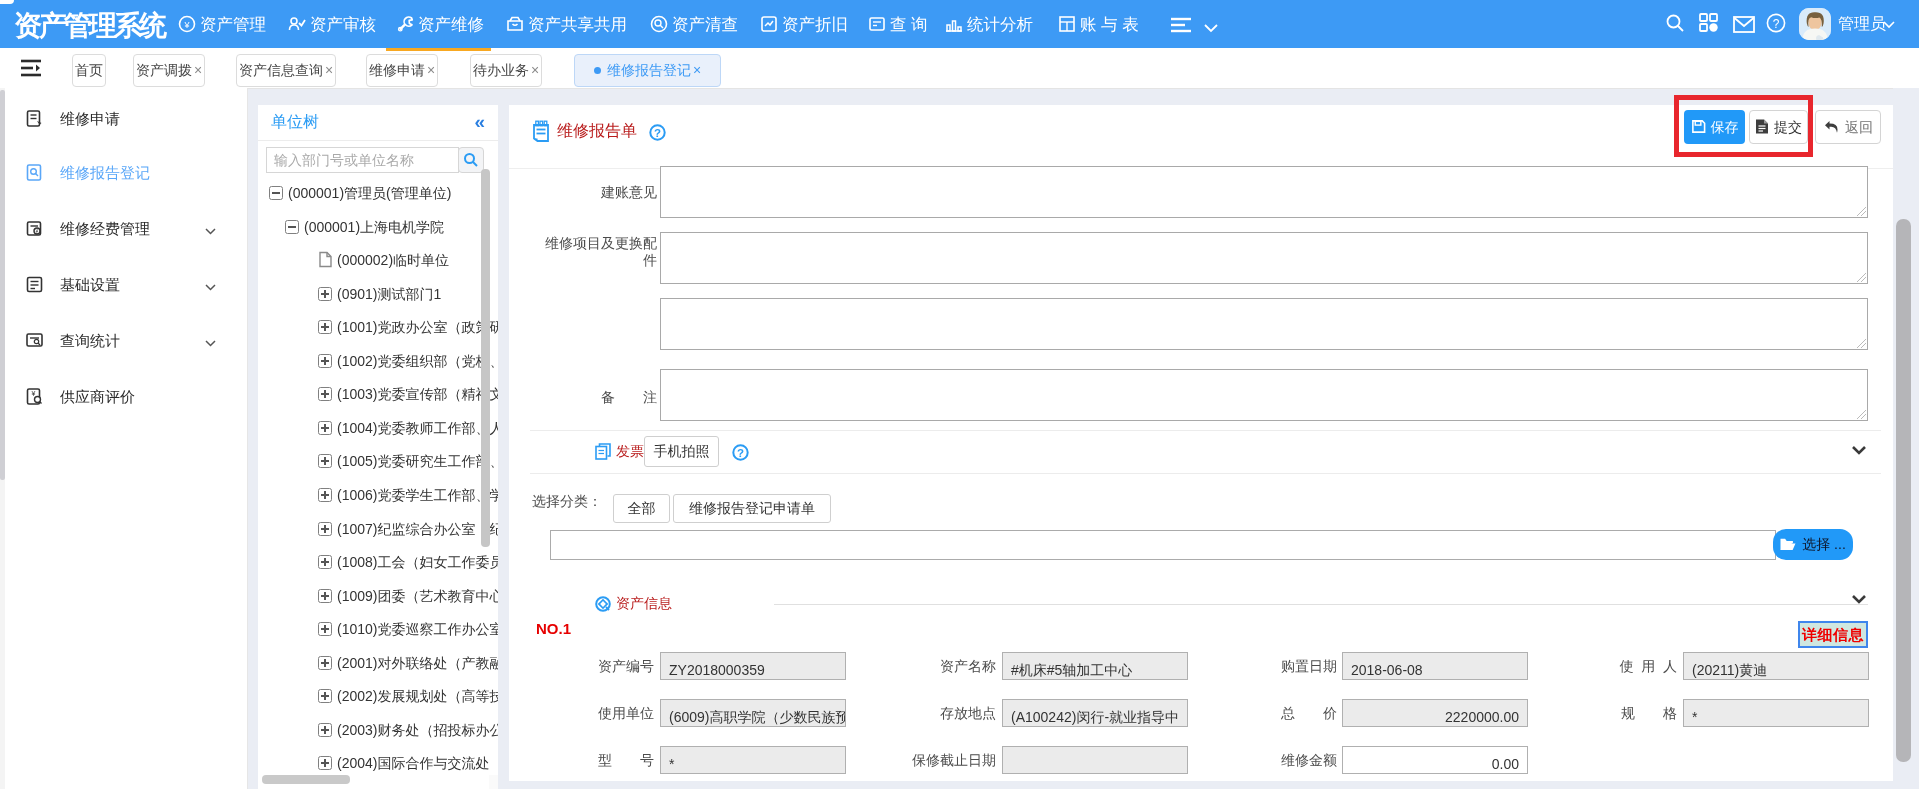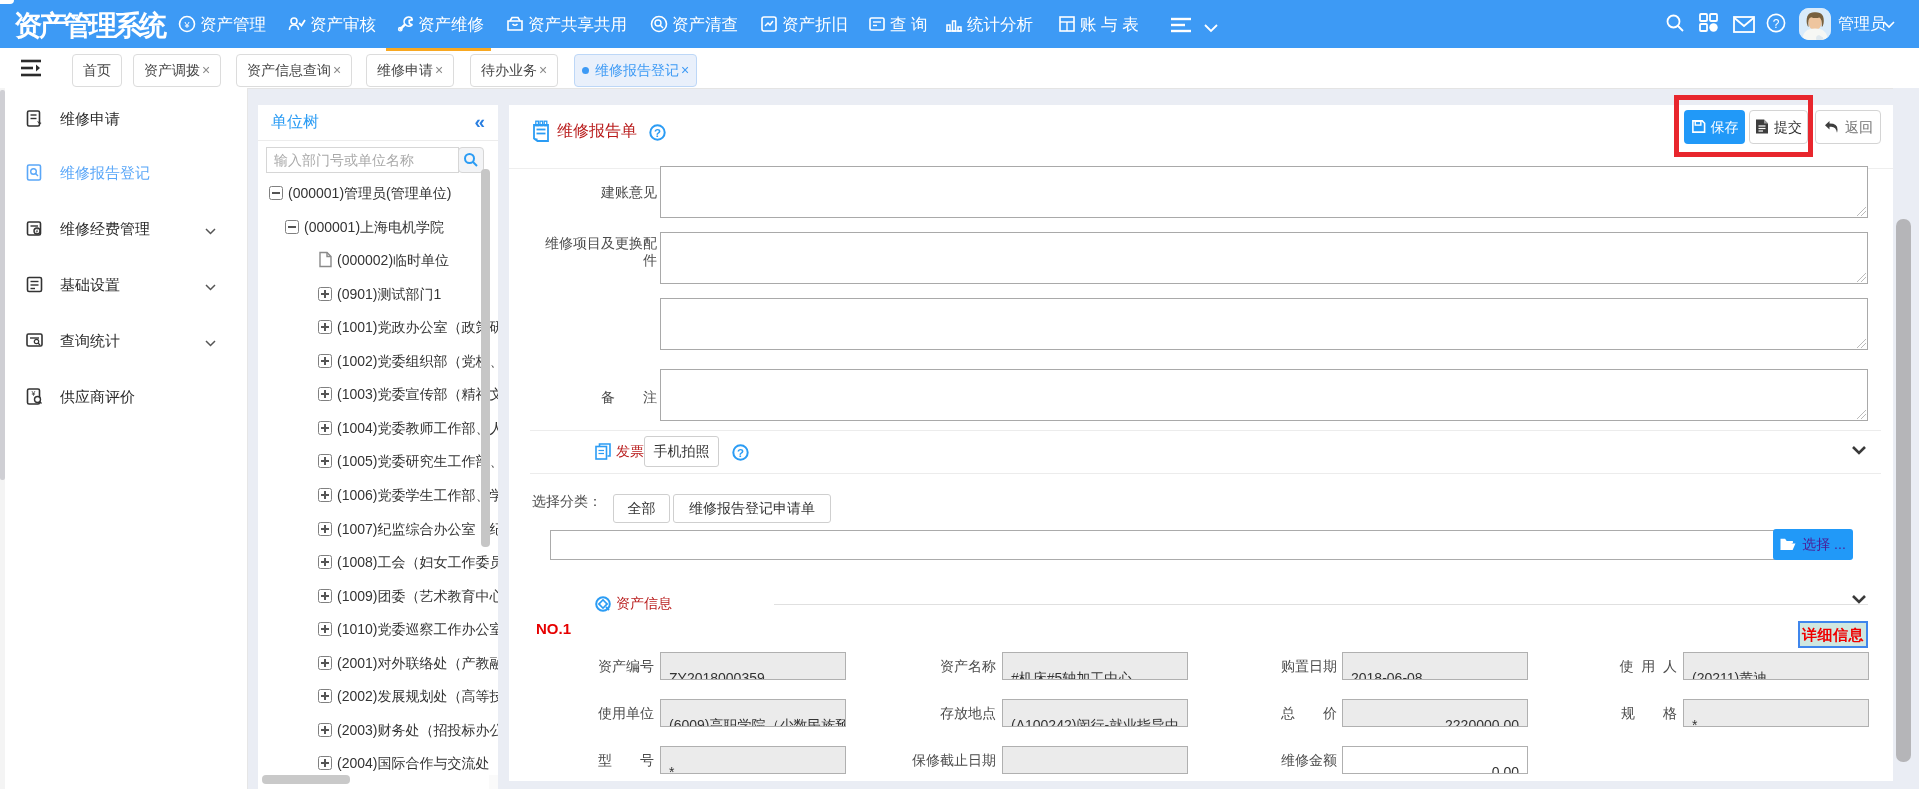--- a/index.html
+++ b/index.html
@@ -8,23 +8,23 @@
 
 
 #navbar { position:absolute; left:0; top:0; width:1919px; height:48px; background:#3d9af5; }
 #logo { position:absolute; left:14px; top:7px; font-size:28px; font-weight:bold; color:#fff; letter-spacing:-3px; }
 .navitem { position:absolute; top:0; height:48px; line-height:48px; color:#fff; font-size:16.5px; white-space:nowrap; }
 .navitem svg { vertical-align:-3px; margin-right:4px; }
 #nav-underline { position:absolute; left:386px; top:48px; width:105px; height:3px; background:#f8a821; z-index:20; }
 
 
 #tabbar { position:absolute; left:0; top:48px; width:1919px; height:41px; background:#fff; border-bottom:1px solid #e4e4e4; }
-.tab { position:absolute; top:6px; height:33px; line-height:31px; border:1px solid #dcdcdc; border-radius:4px; background:#fff; color:#464646; font-size:14px; padding:0 10px; white-space:nowrap; }
+.tab { position:absolute; top:6px; height:33px; line-height:31px; border:1px solid #dcdcdc; border-radius:4px; background:#fff; color:#464646; font-size:14px; padding:0 2px; white-space:nowrap; }
 .tab .x { color:#8a8a8a; margin-left:2px; font-size:14px; }
-.tab.active { background:#e9f0fb; border-color:#bdd7f7; color:#3d9af5; padding:0 7px; }
+.tab.active { background:#e9f0fb; border-color:#bdd7f7; color:#3d9af5; padding:0 19px; }
 .tab.active .x { color:#3d9af5; }
 .tab .dot { display:inline-block; width:7px; height:7px; border-radius:50%; background:#3d9af5; margin-right:6px; vertical-align:1px; }
 
 
 #sidebar { position:absolute; left:5px; top:88px; width:243px; height:701px; background:#fff; border-right:1px solid #e6e6e6; }
 .sideitem { position:absolute; left:0; width:100%; height:24px; color:#2b2b2b; font-size:15px; }
 .sideitem .ic { position:absolute; left:20px; top:1px; }
 .sideitem .tx { position:absolute; left:55px; top:2px; }
 .sideitem .chev { position:absolute; left:200px; top:3px; color:#555; }
 .sideitem.active { color:#5aa7f8; }
@@ -65,21 +65,21 @@
 .ta { position:absolute; left:151px; border:1px solid #a9a9a9; background:#fff; width:1208px; height:52px; }
 .ta svg { position:absolute; right:1px; bottom:1px; }
 .sect { position:absolute; color:#b91c1c; font-size:14px;padding-left:35px; }
 .sect svg { vertical-align:-4px; margin-right:5px; }
 .hline { position:absolute; height:1px; background:#ececec; }
 .chevdown { position:absolute; width:16px; height:10px; }
 .gbtn { position:absolute; border:1px solid #cfcfcf; border-radius:3px; background:#fff; color:#333; font-size:14px; text-align:center; height:29px; line-height:27px; }
 
 
 .glabel { position:absolute; color:#4c4c4c; font-size:14px; width:120px; text-align:right; }
-.ginp { position:absolute; width:186px; height:28px; border:1px solid #b0b0b0; background:#ebebeb; color:#333; font-size:14px; line-height:26px; padding:12px 8px; white-space:nowrap; overflow:hidden; }
+.ginp { position:absolute; width:186px; height:28px; border:1px solid #b0b0b0; background:#ebebeb; color:#333; font-size:14px; line-height:26px; padding:4px 8px; white-space:nowrap; overflow:hidden; }
 .ginp.white { background:#fff; text-align:right; }
 .ginp.num { text-align:right; }
 
 
 #rightscroll { position:absolute; left:1893px; top:88px; width:26px; height:701px; background:#eaedf4; }
 #rightscroll .thumb { position:absolute; left:3px; top:131px; width:15px; height:543px; background:#b5b5b8; border-radius:7px; }
 </style>
 </head>
 <body>
 
@@ -371,21 +371,21 @@
       </svg></div>
   <div class="chevdown" style="left:1342px;top:337px"><svg width="16" height="11" viewBox="0 0 16 11">
         <path d="M2 2 l6 6 6 -6" fill="none" stroke="#3a3a3a" stroke-width="2.6"></path>
       </svg></div>
 
   <div class="hline" style="left:21px;top:368px;width:1351px"></div>
   <div class="flabel" style="left:23px;top:388px;width:70px;text-align:right">选择分类：</div>
   <div class="gbtn" style="left:104px;top:389px;width:57px">全部</div>
   <div class="gbtn" style="left:164px;top:389px;width:158px">维修报告登记申请单</div>
   <div style="position:absolute;left:41px;top:425px;width:1226px;height:30px;border:1px solid #ababab;background:#fff"></div>
-  <div style="position:absolute;left:1264px;top:424px;width:80px;height:31px;background:#2199f8;border-radius:3px;color:#4c1d95;font-size:14px;line-height:31px;text-align:center"><svg width="16" height="13" viewBox="0 0 16 13" style="vertical-align:-1.5px;margin-right:6px">
+  <div style="position:absolute;left:1264px;top:424px;width:80px;height:31px;background:#2199f8;border-radius:13px;color:#0f172a;font-size:14px;line-height:31px;text-align:center"><svg width="16" height="13" viewBox="0 0 16 13" style="vertical-align:-1.5px;margin-right:6px">
         <path d="M0.5 12 V0.8 h4.6 l1.6 2.1 h6.2 v2" fill="#fff"></path>
         <path d="M3.2 5.6 h12.3 L12.6 12 H0.6z" fill="#fff"></path>
       </svg>选择 ...</div>
 
   <div class="sect" style="left:51px;top:490px"><svg width="16" height="16" viewBox="0 0 16 16">
         <circle cx="8" cy="8" r="6.8" fill="none" stroke="#2b9cf4" stroke-width="2"></circle>
         <rect x="5.1" y="5.1" width="5.8" height="5.8" fill="none" stroke="#2b9cf4" stroke-width="1.7" transform="rotate(45 8 8)"></rect>
         <path d="M11 11 l3 3" stroke="#2b9cf4" stroke-width="2"></path>
       </svg>资产信息</div>
   <div class="hline" style="left:265px;top:499px;width:1094px;background:#e0e0e0"></div>

